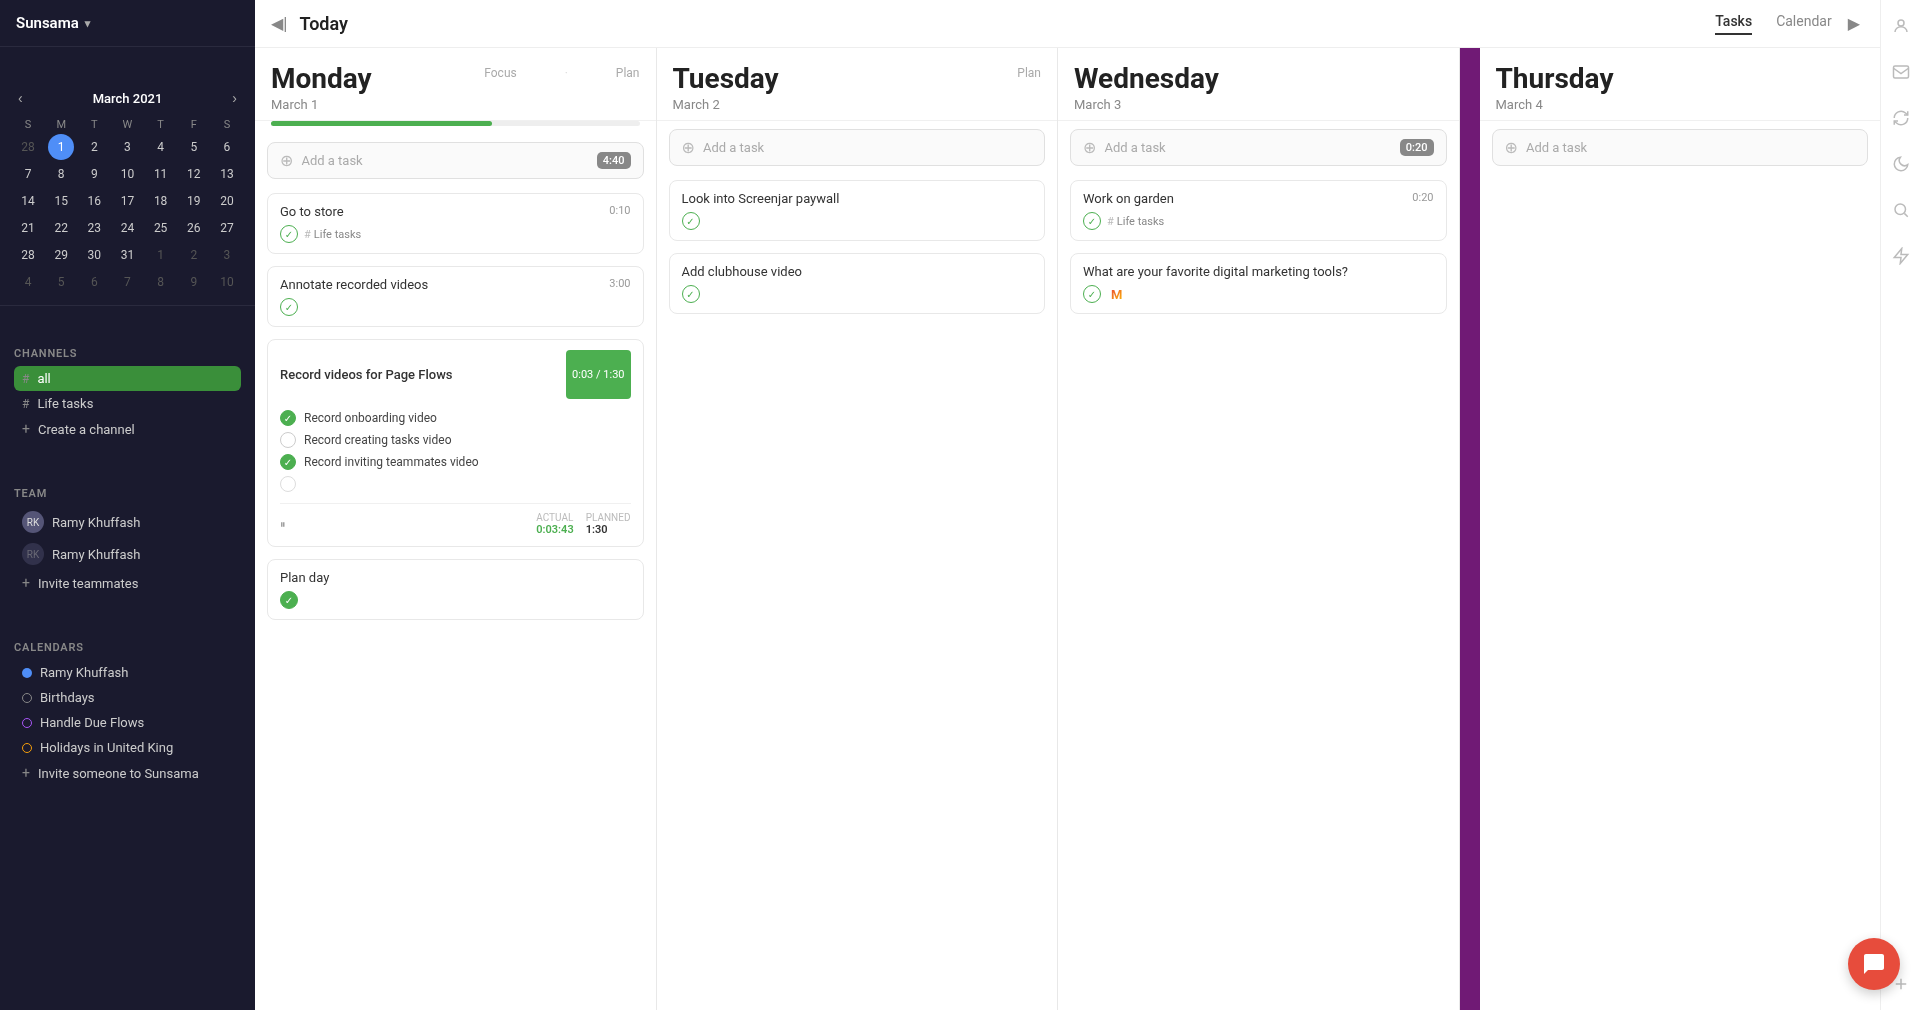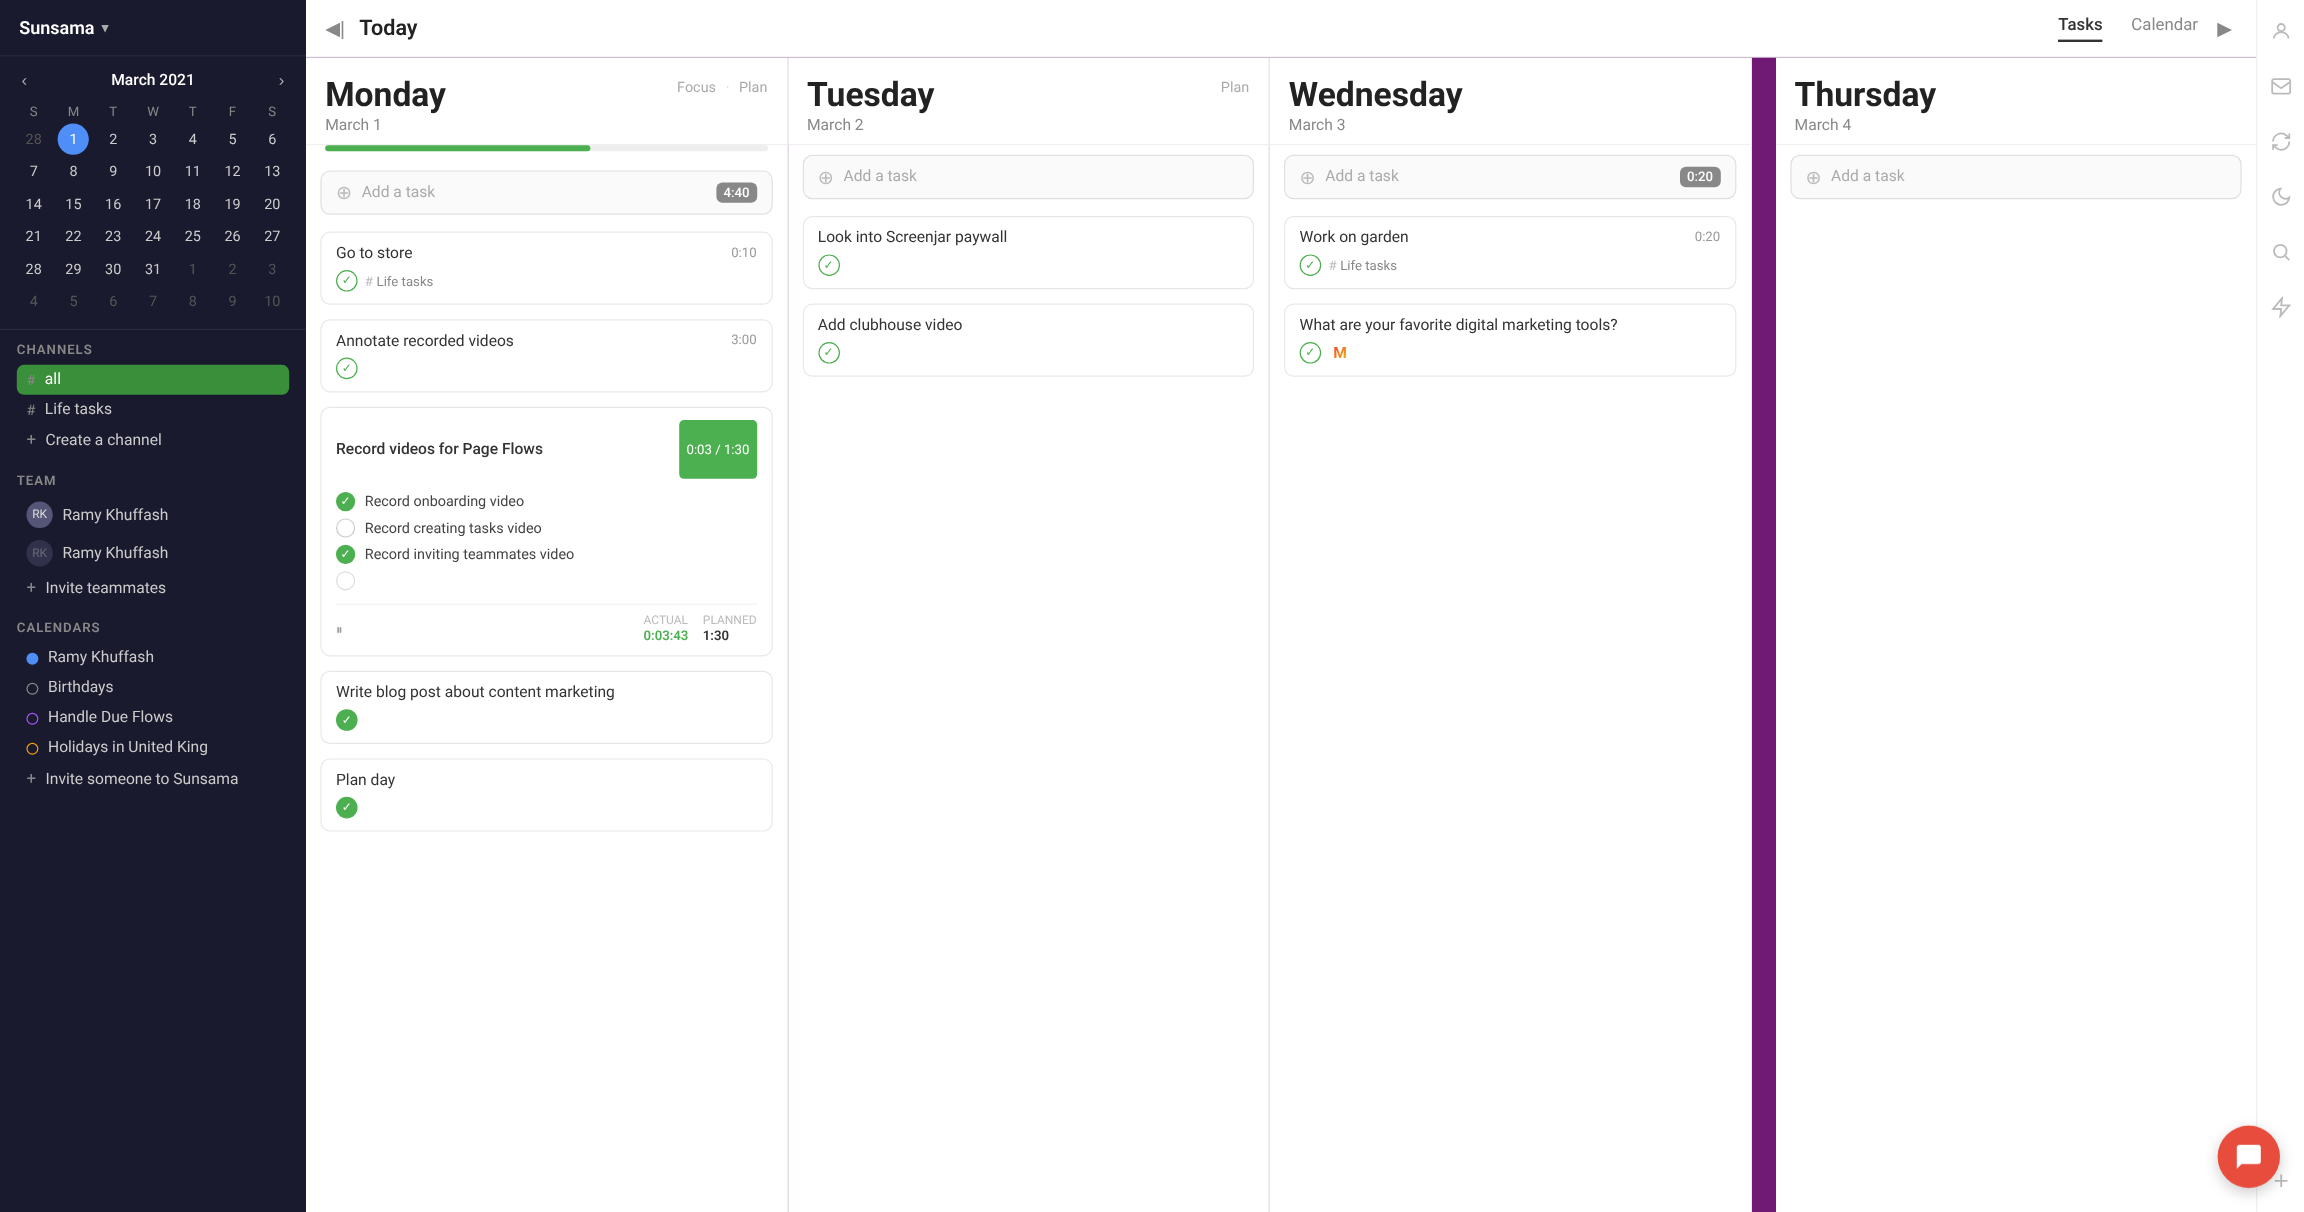--- a/index.html
+++ b/index.html
@@ -1,19 +1,19 @@
 <!DOCTYPE html>
 <html><head>
   <meta charset="utf-8">
   <style>
     * { box-sizing: border-box; margin: 0; padding: 0; }
     body { font-family: -apple-system, BlinkMacSystemFont, 'Segoe UI', Roboto, sans-serif; background: #f9f9f9; display: flex; height: 100vh; overflow: hidden; font-size: 13px; color: #333; }
 
     
-    #sidebar { width: 255px; min-width: 255px; background: #1a1a2e; color: #ccc; display: flex; flex-direction: column; padding: 0; overflow-y: auto; }
+    #sidebar { width: 255px; min-width: 255px; background: #1a1a2e; color: #ccc; display: flex; flex-direction: column; padding: 0; overflow-y: auto; gap: 31px; }
     .sidebar-header { padding: 14px 16px; display: flex; align-items: center; gap: 6px; color: #fff; font-size: 15px; font-weight: 600; border-bottom: 1px solid #2a2a3e; }
     .sidebar-header .chevron { font-size: 11px; color: #aaa; }
 
     
     .mini-calendar { padding: 10px 12px; border-bottom: 1px solid #2a2a3e; }
     .cal-nav { display: flex; align-items: center; justify-content: space-between; margin-bottom: 8px; }
     .cal-nav .month-label { color: #fff; font-size: 13px; font-weight: 500; }
     .cal-nav button { background: none; border: none; color: #aaa; cursor: pointer; font-size: 14px; padding: 2px 6px; }
     .cal-grid { display: grid; grid-template-columns: repeat(7, 1fr); gap: 1px; }
     .cal-grid .day-header { text-align: center; color: #888; font-size: 11px; padding: 2px 0; }
@@ -44,21 +44,21 @@
 
     
     .calendar-area { flex: 1; overflow-x: auto; overflow-y: hidden; display: flex; padding: 0; background: #701a75; }
     .day-columns { display: flex; flex: 1; min-width: 0; }
     .day-col { flex: 1; min-width: 270px; border-right: 1px solid #e8e8e8; background: #fff; display: flex; flex-direction: column; overflow-y: auto; }
     .day-col:last-child { border-right: none; margin-left: 20px; }
     .day-header-row { padding: 14px 16px 8px; background: #fff; border-bottom: 1px solid #f0f0f0; }
     .day-name { font-size: 28px; font-weight: 700; color: #222; }
     .day-date { font-size: 13px; color: #888; margin-top: 2px; }
     .day-actions { display: flex; gap: 8px; font-size: 12px; color: #aaa; margin-top: 4px; }
-    .day-actions span { cursor: pointer; }
+    .day-actions span { cursor: pointer; margin-left: 40px; }
     .progress-bar-container { height: 5px; background: #eee; margin: 0 16px 8px; border-radius: 3px; }
     .progress-bar { height: 100%; background: #4CAF50; border-radius: 3px; }
 
     
     .add-task-row { display: flex; align-items: center; justify-content: space-between; padding: 8px 12px; margin: 8px 12px; border: 1px solid #e0e0e0; border-radius: 8px; cursor: pointer; background: #fafafa; }
     .add-task-left { display: flex; align-items: center; gap: 8px; color: #aaa; font-size: 13px; }
     .add-task-left .plus { font-size: 16px; color: #bbb; }
     .time-badge { background: #888; color: #fff; border-radius: 5px; padding: 2px 6px; font-size: 11px; font-weight: 500; }
 
     
@@ -322,30 +322,20 @@
               </div>
               <div>
                 <div class="footer-label">PLANNED</div>
                 <div class="footer-val dark">1:30</div>
               </div>
             </div>
           </div>
         </div>
           <div class="task-card">
           <div class="task-card-header">
-            <span class="task-title">Write blog post about content marketing</span>
-
-          </div>
-          <div class="task-footer">
-            <div class="check-circle checked-green"></div>
-
-          </div>
-        </div>
-          <div class="task-card">
-          <div class="task-card-header">
             <span class="task-title">Plan day</span>
 
           </div>
           <div class="task-footer">
             <div class="check-circle checked-green"></div>
 
           </div>
         </div>
         </div>
         <div class="day-col">

